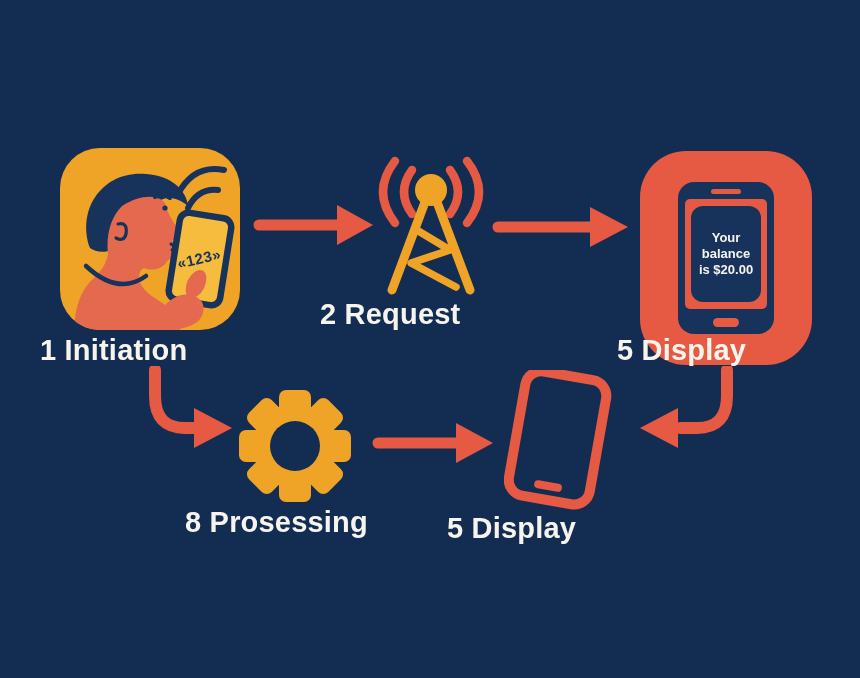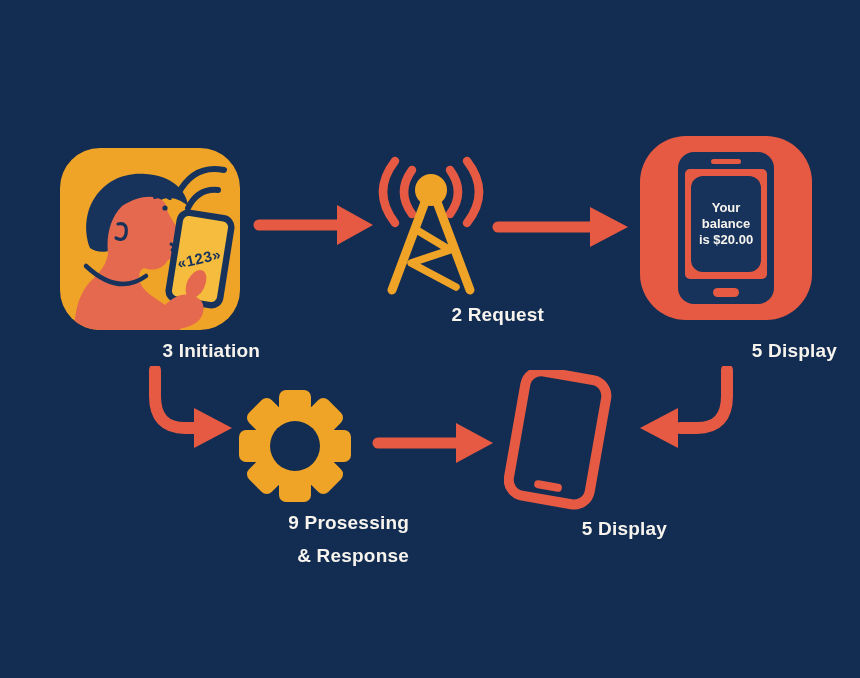--- a/index.html
+++ b/index.html
@@ -23,22 +23,22 @@
   .s-coral{stroke:var(--coral,#e65a43)}
   .rnd{stroke-linecap:round;stroke-linejoin:round}
   .nofill{fill:none}
   .phone-code{font:800 15px "Liberation Sans",sans-serif;letter-spacing:.5px}
   
   .arrow line{stroke:var(--coral,#e65a43);stroke-width:11;stroke-linecap:round}
   .arrow polygon{fill:var(--coral,#e65a43)}
   .arrow path{stroke:var(--coral,#e65a43);stroke-width:12;fill:none;stroke-linecap:round;stroke-linejoin:round}
   
   .label{
-    position:absolute;text-align:right;color:var(--label_text,#f7f4ee);
-    font-weight:700;font-size:19px;line-height:33px;letter-spacing:.2px;
+    position:absolute;text-align:left;color:var(--label_text,#f7f4ee);
+    font-weight:700;font-size:29px;line-height:33px;letter-spacing:.2px;
   }
   
   .bal-phone{position:absolute;left:50%;top:50%;transform:translate(-50%,-50%);
     width:96px;height:152px;background:var(--navy,#17335c);border-radius:16px}
   .bal-speaker{position:absolute;top:7px;left:50%;transform:translateX(-50%);
     width:30px;height:5px;border-radius:3px;background:var(--coral,#e65a43)}
   .bal-face{position:absolute;left:7px;right:7px;top:17px;bottom:25px;
     background:var(--coral,#e65a43);border-radius:5px}
   .bal-msg{position:absolute;left:6px;right:6px;top:7px;bottom:7px;
     background:var(--navy,#17335c);border-radius:12px;
@@ -70,21 +70,21 @@
 
       <g transform="rotate(9 140 111)">
         <rect x="114" y="67" width="52" height="88" rx="9" class="s-navy" style="fill:var(--yellow_light,#f6bc3d);stroke-width:6.5"></rect>
       </g>
       <text x="139" y="116" transform="rotate(-13 139 110)" text-anchor="middle" class="f-navy phone-code">«123»</text>
 
       <path class="f-skin" d="M96,182 C97,166 103,156 114,150 C124,144 136,146 142,154 C146,162 142,172 134,176 C126,180 116,182 112,182 Z"></path>
       <ellipse cx="136" cy="136" rx="9" ry="15" transform="rotate(26 136 136)" class="f-skin"></ellipse>
     </svg>
   </div>
-  <div class="label" style="left:40px;top:334px;width:220px">3 Initiation</div>
+  <div class="label" style="left:40px;top:334px;width:220px">1 Initiation</div>
 
   <svg class="abs arrow" style="left:253px;top:203px" width="122" height="48" viewBox="0 0 122 48">
     <line x1="6" y1="22" x2="86" y2="22"></line>
     <polygon points="84,2 84,42 120,22"></polygon>
   </svg>
 
   <svg class="abs" style="left:368px;top:156px" width="130" height="140" viewBox="0 0 130 140">
     <path class="s-coral rnd nofill" style="stroke-width:8.5" d="M44,14 Q28,36 44,58"></path>
     <path class="s-coral rnd nofill" style="stroke-width:8.5" d="M27,5 Q3,36 27,67"></path>
     <path class="s-coral rnd nofill" style="stroke-width:8.5" d="M82,14 Q98,36 82,58"></path>
@@ -96,21 +96,21 @@
   </svg>
   <div class="label" style="left:320px;top:298px;width:224px">
     <div>2 Request</div>
   </div>
 
   <svg class="abs arrow" style="left:490px;top:205px" width="142" height="48" viewBox="0 0 142 48">
     <line x1="8" y1="22" x2="102" y2="22"></line>
     <polygon points="100,2 100,42 138,22"></polygon>
   </svg>
 
-  <div class="abs card-coral" style="left:640px;top:136px;width:172px;height:184px">
+  <div class="abs card-coral" style="left:640px;top:151px;width:172px;height:214px">
     <div class="bal-phone">
       <div class="bal-speaker"></div>
       <div class="bal-face">
         <div class="bal-msg">
           <span>Your</span>
           <span>balance</span>
           <span>is $20.00</span>
         </div>
       </div>
       <div class="bal-home"></div>
@@ -127,22 +127,21 @@
     <g class="f-yellow">
       <rect x="42" y="2" width="32" height="112" rx="7"></rect>
       <rect x="42" y="2" width="32" height="112" rx="7" transform="rotate(45 58 58)"></rect>
       <rect x="42" y="2" width="32" height="112" rx="7" transform="rotate(90 58 58)"></rect>
       <rect x="42" y="2" width="32" height="112" rx="7" transform="rotate(135 58 58)"></rect>
       <circle cx="58" cy="58" r="42"></circle>
     </g>
     <circle cx="58" cy="58" r="25" style="fill:var(--background,#132d52)"></circle>
   </svg>
   <div class="label" style="left:185px;top:506px;width:224px">
-    <div>9 Prosessing</div>
-    <div>&amp; Response</div>
+    <div>8 Prosessing</div>
   </div>
 
   <svg class="abs arrow" style="left:370px;top:420px" width="126" height="48" viewBox="0 0 126 48">
     <line x1="8" y1="23" x2="88" y2="23"></line>
     <polygon points="86,3 86,43 123,23"></polygon>
   </svg>
 
   <svg class="abs" style="left:504px;top:370px" width="108" height="142" viewBox="0 0 108 142">
     <g transform="rotate(10 54 71)">
       <rect x="12" y="5" width="82" height="126" rx="16" class="s-coral nofill" style="stroke-width:10"></rect>

